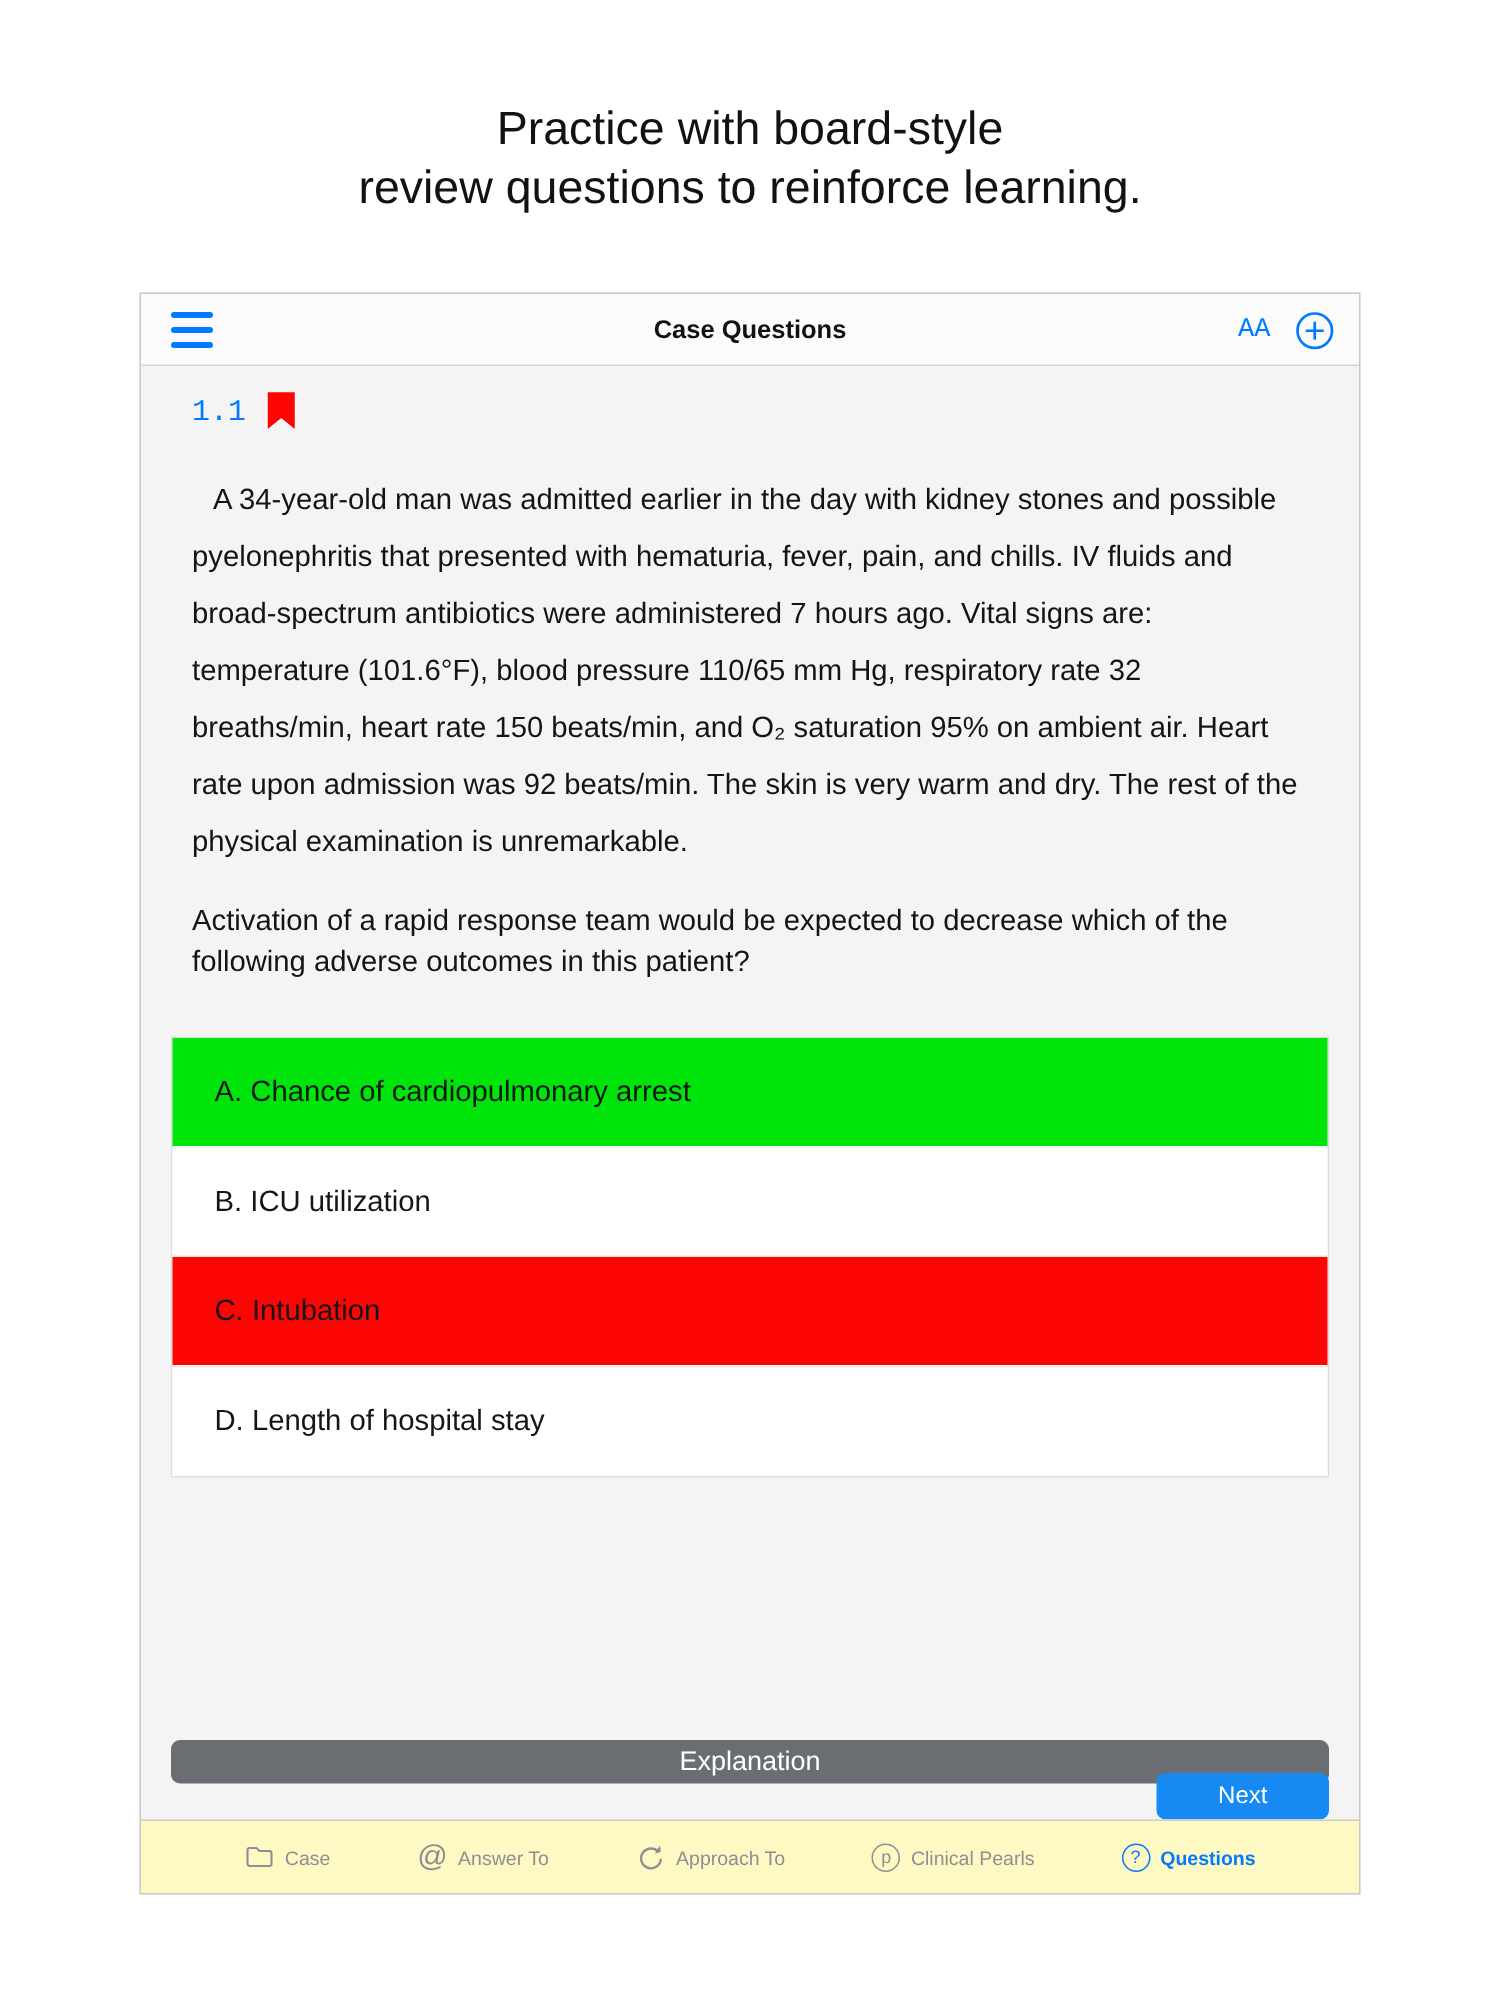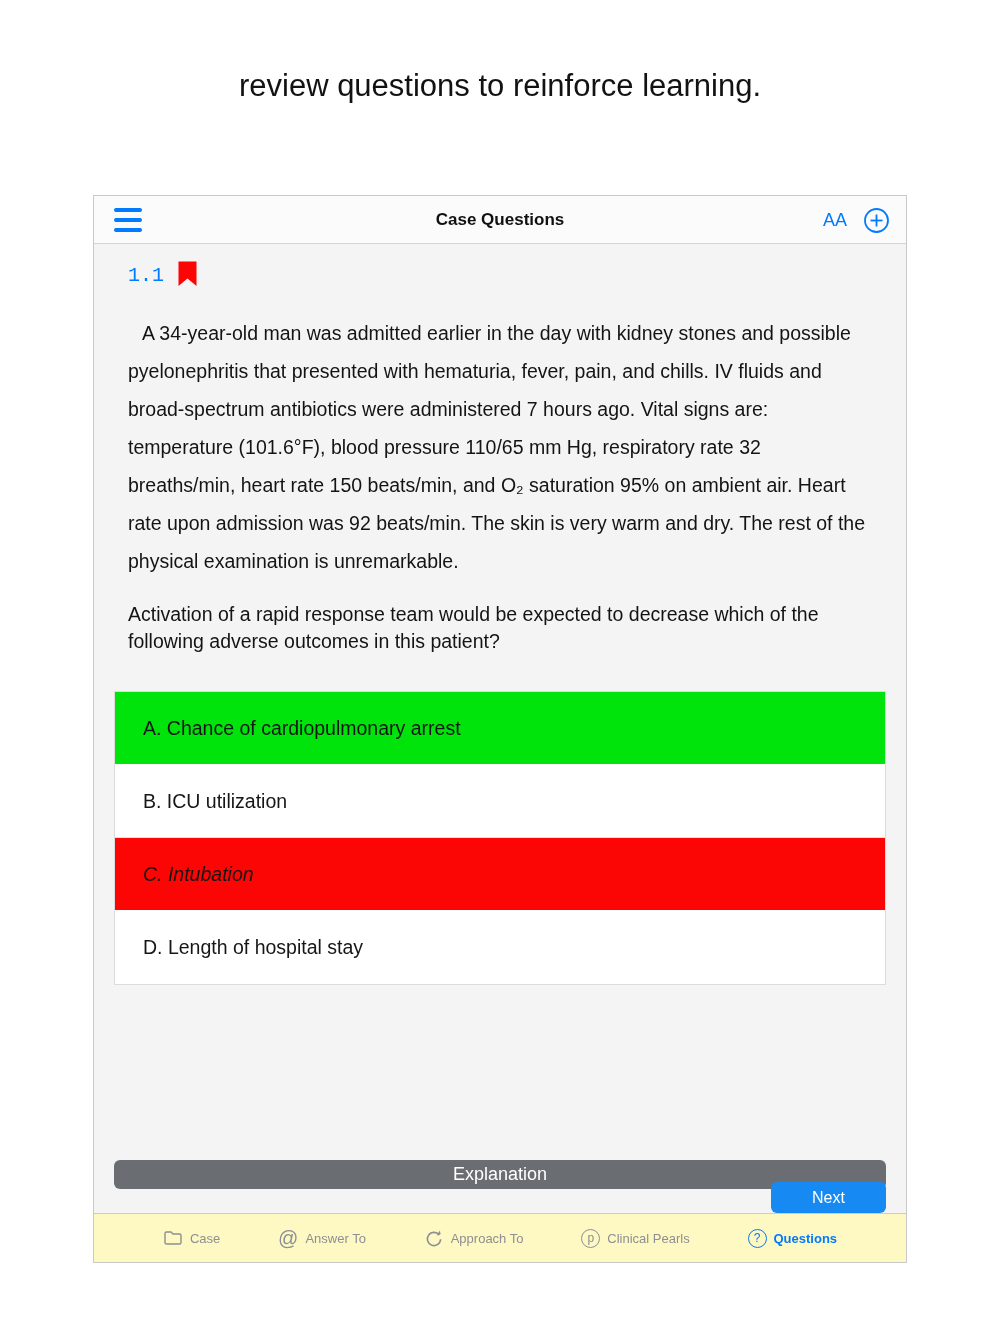--- a/index.html
+++ b/index.html
@@ -37,21 +37,21 @@
   }
   .hamburger span{display:block;height:4px;border-radius:2px;background:var(--accent);}
   .nav-title{
     position:absolute;left:0;right:0;top:0;height:48px;line-height:48px;
     text-align:center;font-weight:bold;font-size:17px;color:#111;
   }
   .nav-right{
     position:absolute;right:16px;top:0;height:48px;
     display:flex;align-items:center;gap:16px;
   }
-  .aa-btn{color:var(--accent);font-size:18px;font-weight:500;cursor:pointer;}
+  .aa-btn{color:var(--accent);font-size:18px;font-weight:500;cursor:pointer;font-family:Liberation Mono, monospace;}
   .plus-circle{display:flex;align-items:center;color:var(--accent);cursor:pointer;}
   
   .content{position:absolute;top:48px;left:0;right:0;bottom:49px;padding:0 34px;}
   .qnum-row{margin-top:16px;display:flex;align-items:flex-start;gap:13px;}
   .qnum{color:var(--accent);font-size:20px;padding-top:4px;font-family:Liberation Mono, monospace;}
   .bookmark{color:var(--incorrect);display:flex;}
   .question-body{
     margin-top:26px;font-size:19.5px;line-height:38px;color:#141414;text-indent:14px;
   }
   .question-prompt{margin-top:21px;font-size:19.5px;line-height:27px;color:#141414;}
@@ -59,21 +59,21 @@
   .answers{
     margin:36px -14px 0 -14px;background:#ffffff;border:1px solid #dcdcdc;text-align:right;
   }
   .answer-row{
     height:73px;display:flex;align-items:center;padding-left:28px;
     font-size:19.5px;color:#161616;background:#ffffff;
     border-bottom:1px solid #e2e2e2;cursor:pointer;
   }
   .answer-row:last-child{border-bottom:none;}
   .answer-row.correct{background:var(--correct);border-bottom-color:#ffffff;}
-  .answer-row.incorrect{background:var(--incorrect);border-bottom-color:#ffffff;font-style:italic;}
+  .answer-row.incorrect{background:var(--incorrect);border-bottom-color:#ffffff;}
   
   .explanation-btn{
     position:absolute;left:20px;right:20px;top:964px;height:29px;
     background:var(--explanation_bg);border-radius:6px;
     display:flex;align-items:center;justify-content:center;
     color:#ffffff;font-size:18px;cursor:pointer;
   }
   .next-btn{
     position:absolute;right:20px;top:986px;width:115px;height:31px;
     background:var(--next_bg);border-radius:6px;
@@ -96,20 +96,21 @@
   .circle-glyph{
     width:19px;height:19px;border:1.5px solid currentColor;border-radius:50%;
     display:flex;align-items:center;justify-content:center;
     font-size:12px;line-height:1;font-weight:normal;
   }
 </style>
 </head>
 <body>
 
 <div class="page-title">
+  <div>Practice with board-style</div>
   <div>review questions to reinforce learning.</div>
 </div>
 
 <div class="app">
 
   <div class="navbar">
     <div class="hamburger">
       <span></span>
         <span></span>
         <span></span>

